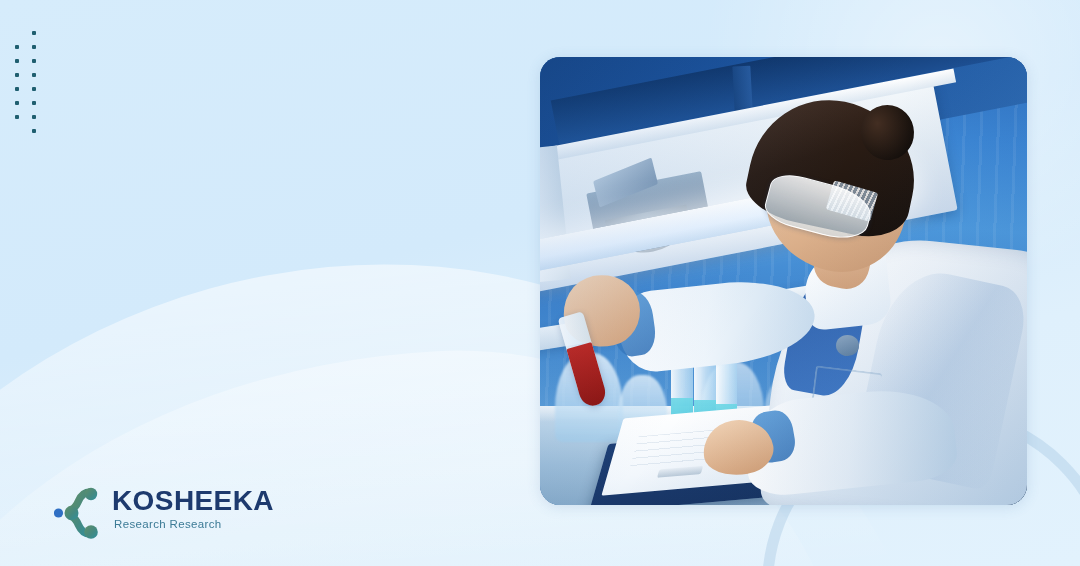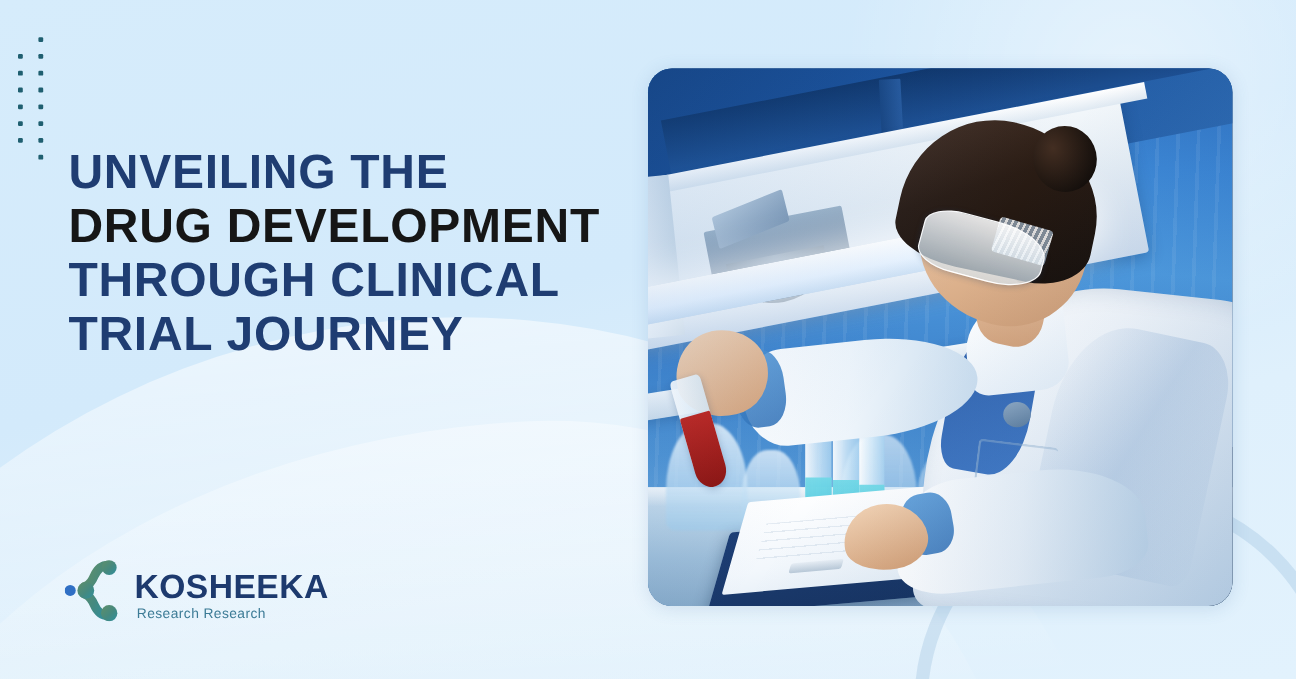--- a/index.html
+++ b/index.html
@@ -80,22 +80,22 @@
     font-size:40px;
     line-height:45px;
     letter-spacing:0.6px;
     color:#1f3d72;
     white-space:nowrap;
   }
   .headline .ln.dark { color:#161616; }
 
   
   .logo {
-    position:absolute; left:54px; top:466px;
-    display:flex; align-items:flex-end; gap:10px;
+    position:absolute; left:54px; top:487px;
+    display:flex; align-items:flex-start; gap:10px;
   }
   .logo-mark { width:48px; height:52px; display:block; flex:0 0 auto; }
   .logo-text { display:flex; flex-direction:column; line-height:1; }
   .logo-name {
     font-family:"Liberation Sans", sans-serif;
     font-weight:700; font-size:28px; letter-spacing:.4px;
     color:#1d3a6e;
   }
   .logo-tag {
     font-family:"Liberation Sans", sans-serif;
@@ -473,26 +473,20 @@
     <i></i>
       <i></i>
     <i></i>
       <i></i>
     <i></i>
       <i></i>
     <i class="off"></i>
       <i></i>
   </div>
 
-  <div class="headline">
-    <span class="ln">UNVEILING THE</span>
-    <span class="ln dark">DRUG DEVELOPMENT</span>
-    <span class="ln">THROUGH CLINICAL</span>
-    <span class="ln">TRIAL JOURNEY</span>
-  </div>
 
   <div class="logo">
     <svg class="logo-mark" viewBox="0 0 48 52">
       <defs>
         <linearGradient id="lgGrad" x1="0" y1="0" x2="1" y2="1">
           <stop offset="0%" stop-color="#5f8f6a"></stop>
           <stop offset="55%" stop-color="#45897f"></stop>
           <stop offset="100%" stop-color="#2f8f9e"></stop>
         </linearGradient>
       </defs>

